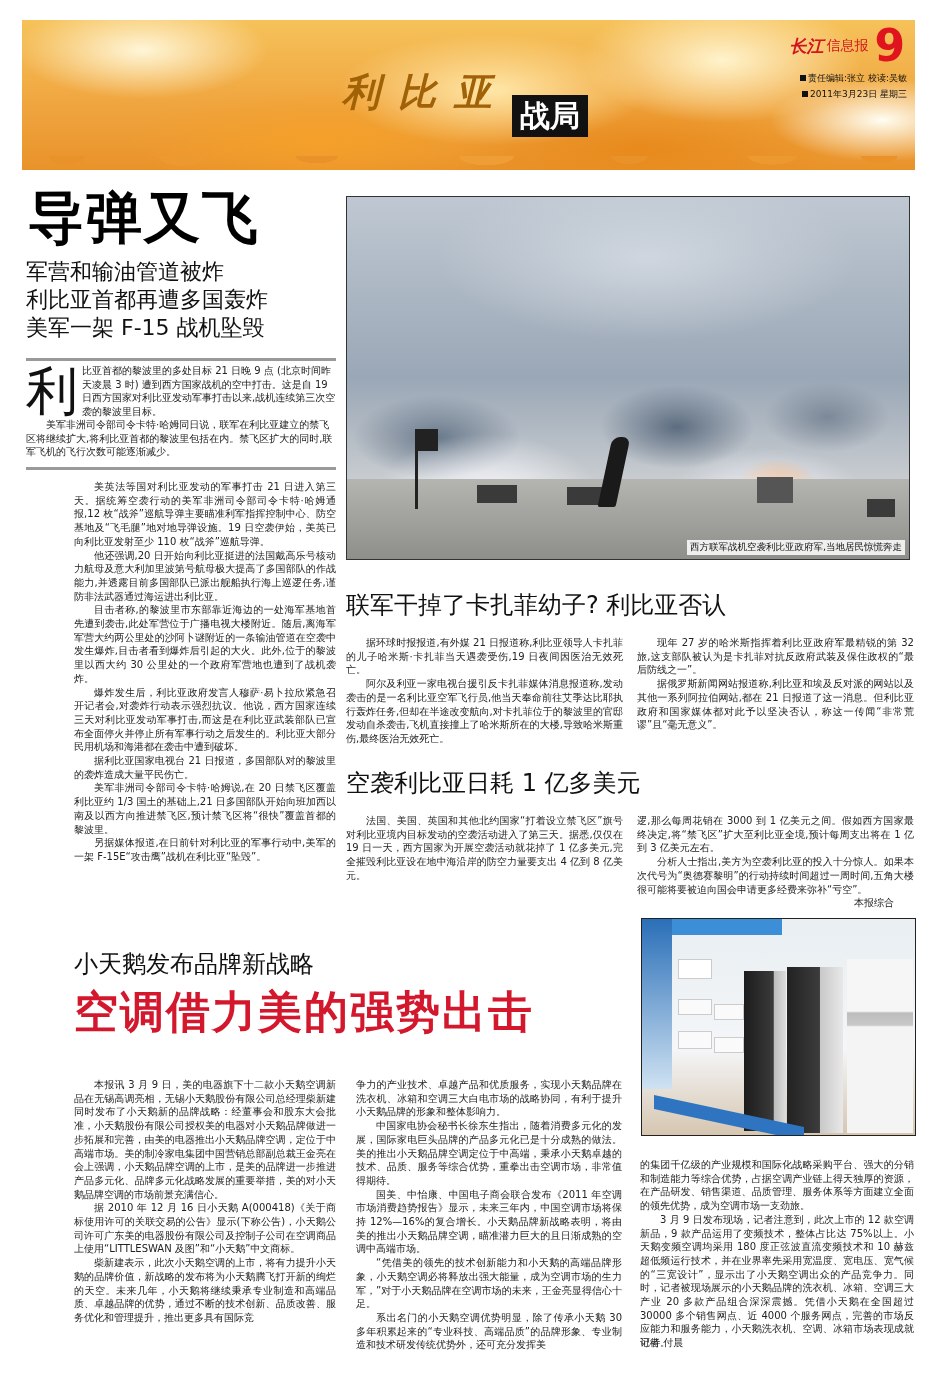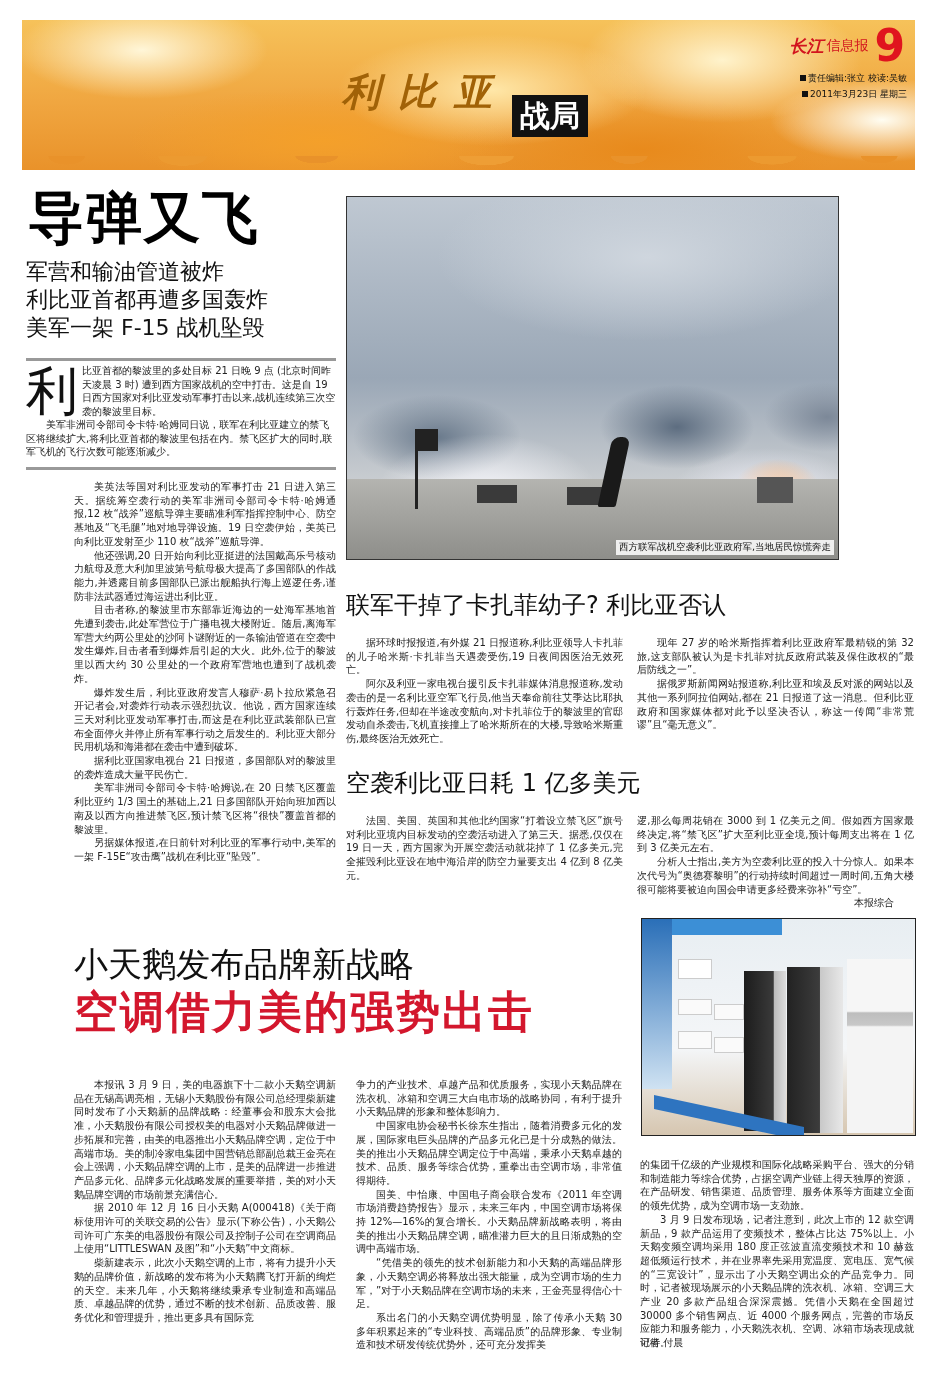--- a/index.html
+++ b/index.html
@@ -50,41 +50,41 @@
 
   .rule { position: absolute; height: 3px; background: #999; }
   .lead-box { position: absolute; left: 26px; top: 364px; width: 310px; font-size: 10px; line-height: 13.5px; color: #222; }
   .dropcap { float: left; font-family: "DejaVu Serif", "Liberation Serif", serif; font-size: 52px; line-height: 54px; margin: 0 4px 0 0; color: #111; }
   .indent { text-indent: 2em; }
 
   .col-text { position: absolute; font-size: 10px; line-height: 13.7px; color: #222; text-align: justify; }
   .col-text p { text-indent: 2em; }
 
   .photo-main {
-    position: absolute; left: 346px; top: 196px; width: 493px; height: 364px; border: 1px solid #333; overflow: hidden;
+    position: absolute; left: 346px; top: 196px; width: 564px; height: 364px; border: 1px solid #333; overflow: hidden;
     background:
       radial-gradient(ellipse 160px 90px at 140px 300px, rgba(250,250,255,0.95) 0%, rgba(250,250,255,0) 70%),
       radial-gradient(ellipse 140px 70px at 420px 300px, rgba(240,240,250,0.95) 0%, rgba(240,240,250,0) 70%),
       radial-gradient(ellipse 120px 60px at 90px 240px, #6a7a8c 0%, rgba(106,122,140,0) 70%),
       radial-gradient(ellipse 110px 60px at 330px 230px, #5d6d80 0%, rgba(93,109,128,0) 70%),
       radial-gradient(ellipse 90px 50px at 480px 220px, #7c8898 0%, rgba(124,136,152,0) 70%),
       radial-gradient(ellipse 60px 40px at 430px 290px, #ff9a3a 0%, rgba(255,154,58,0) 70%),
       radial-gradient(ellipse 300px 120px at 300px 60px, #cfd6de 0%, rgba(207,214,222,0) 70%),
       linear-gradient(180deg, #bfc8d2 0%, #9aa7b6 50%, #c8ccd0 78%, #a8a8a8 100%);
   }
   .photo-main .road { position: absolute; left: 0; right: 0; bottom: 0; height: 80px; background: linear-gradient(180deg, #b4b4b0, #8e8e8a); }
   .photo-main .runner { position: absolute; left: 258px; top: 240px; width: 18px; height: 70px; background: #1a1a1a; border-radius: 8px 8px 2px 2px; transform: skewX(-12deg); }
   .photo-main .flag { position: absolute; left: 68px; top: 232px; width: 3px; height: 80px; background: #222; }
   .photo-main .flag::after { content: ""; position: absolute; left: 3px; top: 0; width: 20px; height: 22px; background: #222; }
   .photo-main .truck { position: absolute; background: #3a3a3a; height: 18px; }
   .photo-caption { position: absolute; right: 4px; bottom: 4px; background: rgba(255,255,255,0.85); font-size: 9.5px; padding: 1px 3px; color: #111; }
 
   .subhead { position: absolute; font-size: 24px; color: #111; line-height: 30px; }
 
-  .headline-2 { position: absolute; left: 74px; top: 944px; font-size: 34px; color: #111; line-height: 40px; }
+  .headline-2 { position: absolute; left: 74px; top: 944px; font-size: 24px; color: #111; line-height: 40px; }
   .headline-3 { position: absolute; left: 74px; top: 984px; font-size: 44px; color: #d3172d; font-weight: bold; letter-spacing: 2px; line-height: 56px; }
 
   .photo-ac {
     position: absolute; left: 641px; top: 918px; width: 275px; height: 218px; border: 1px solid #222; overflow: hidden;
     background: linear-gradient(180deg, #e8eef2 0%, #f4f6f8 60%, #d6c6b0 100%);
   }
   .ac-banner { position: absolute; left: 0; top: 0; width: 30px; height: 170px; background: linear-gradient(180deg, #2a6fb8, #cfe2f2); }
   .ac-panel { position: absolute; left: 30px; top: 0; width: 110px; height: 16px; background: #3c8fd6; }
   .ac-unit { position: absolute; }
   .ac-wall { position: absolute; background: #fafafa; border: 1px solid #ccc; }

